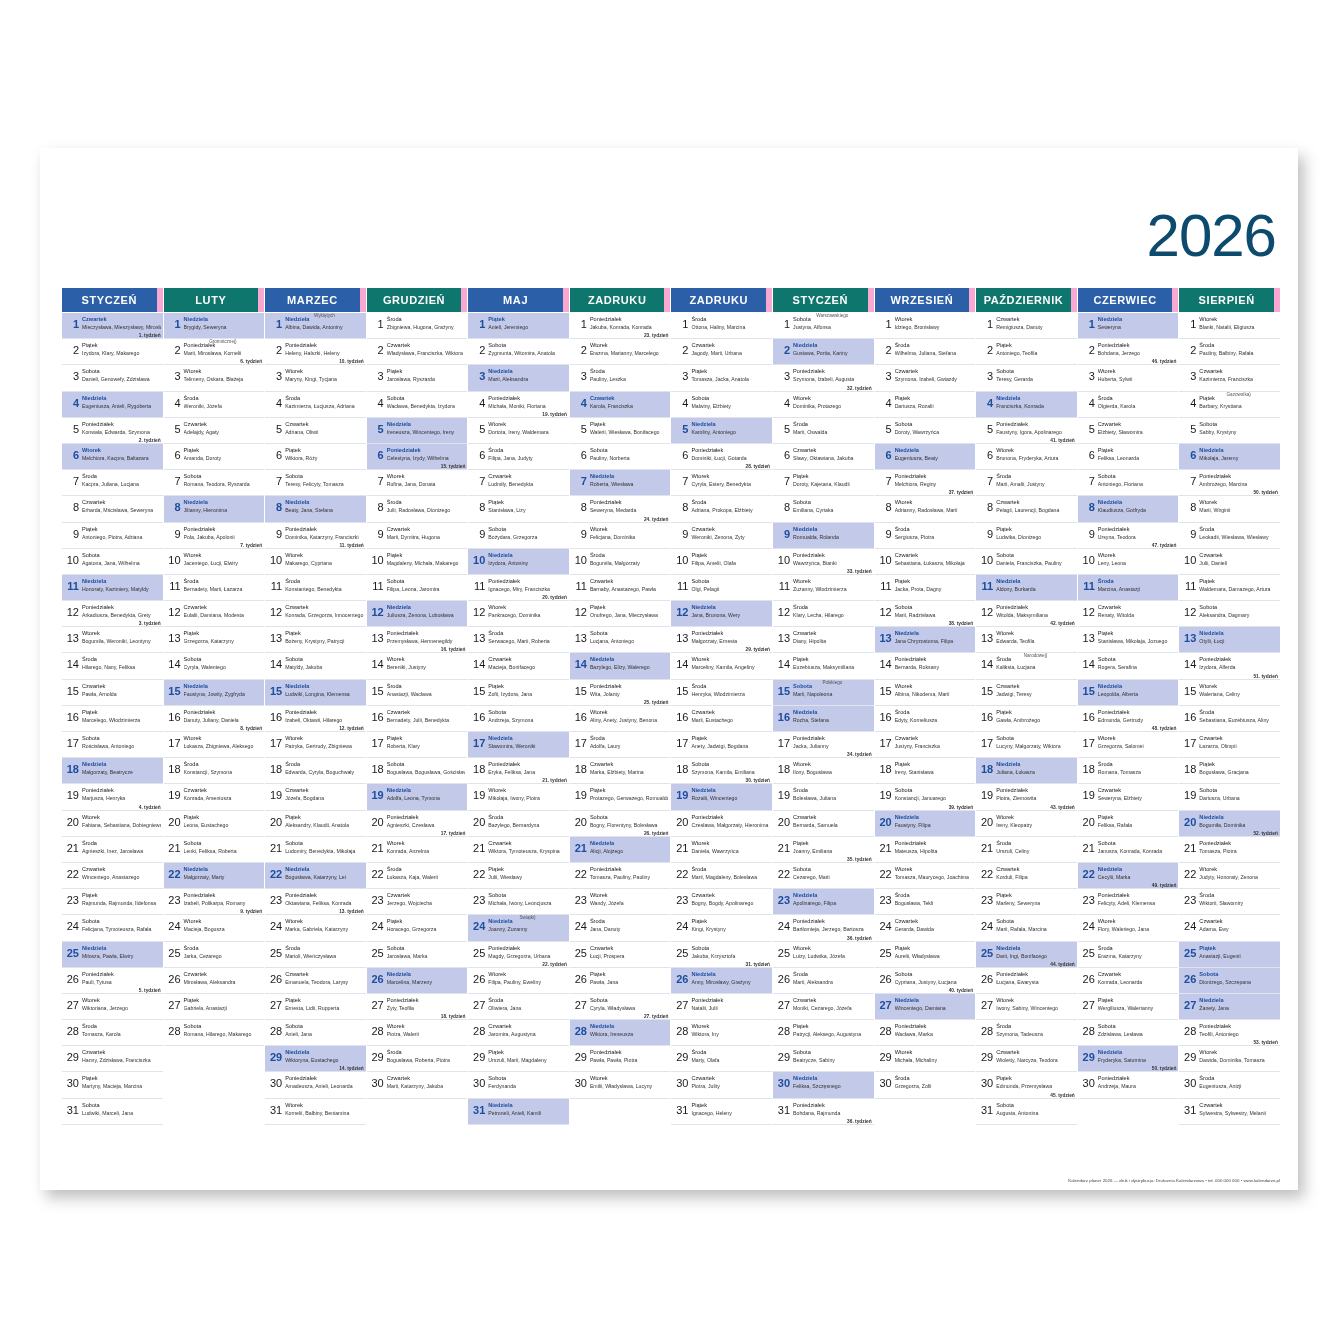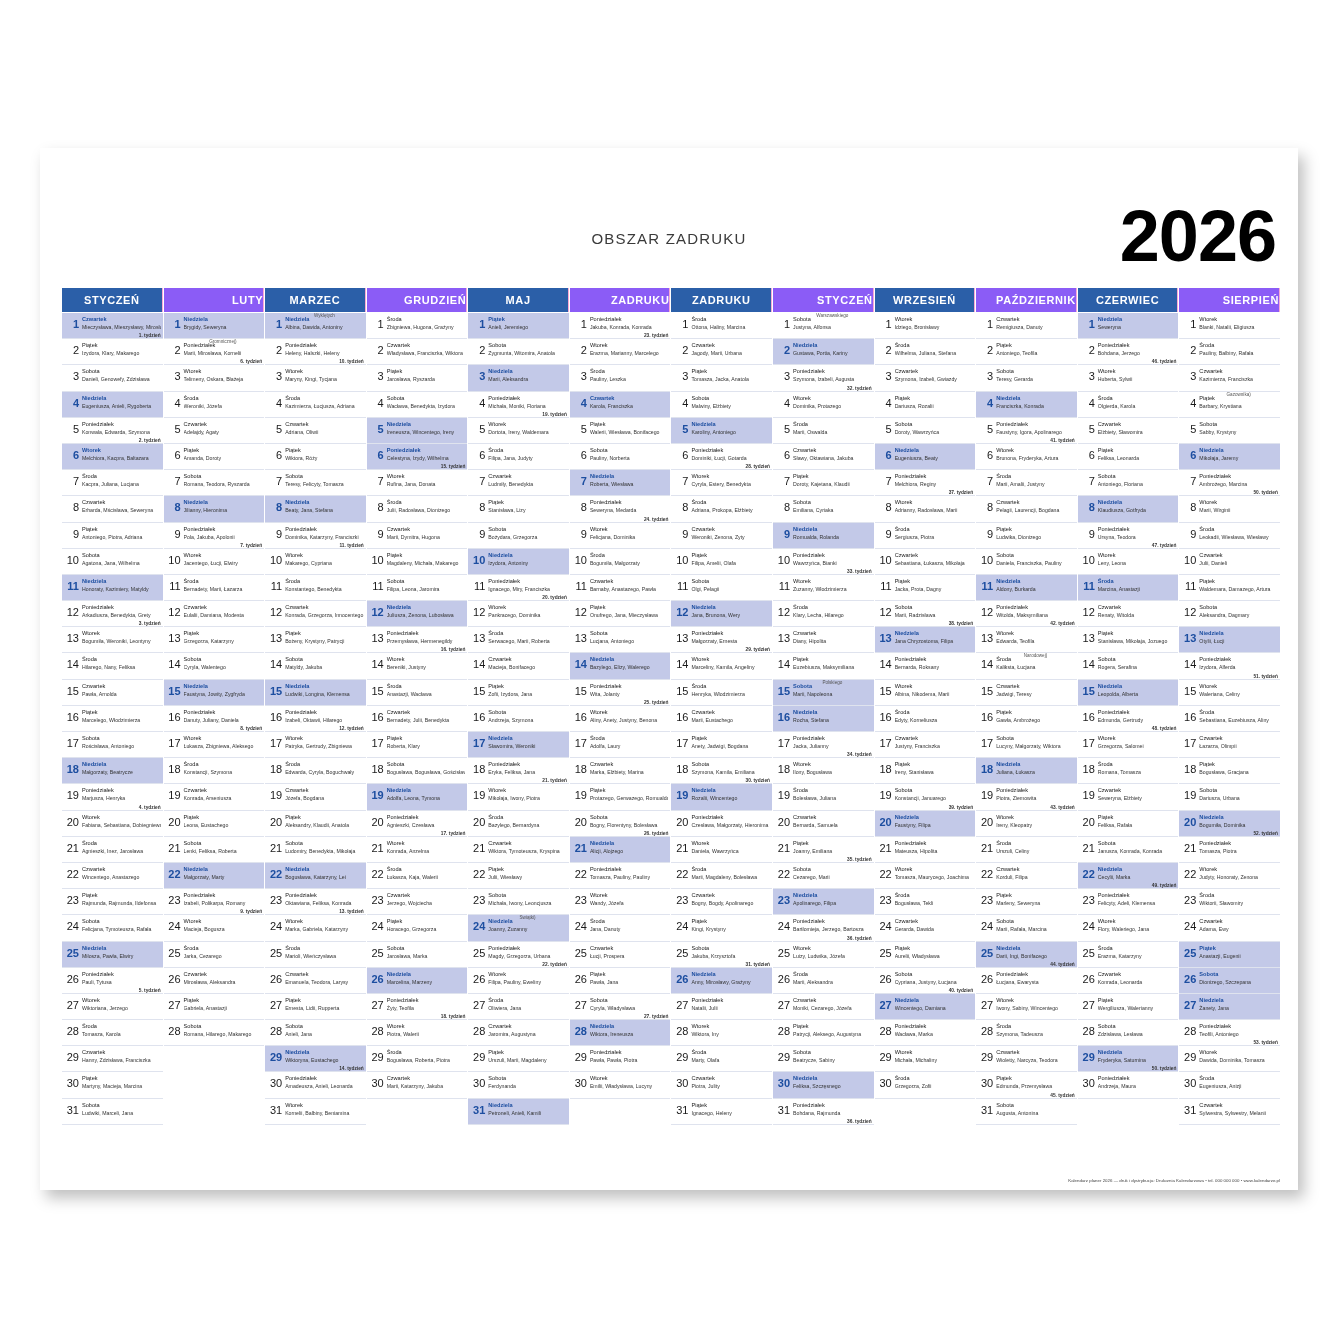--- a/index.html
+++ b/index.html
@@ -21,23 +21,23 @@
     position:absolute;
     left:0; right:0; top:82px;
     text-align:center;
     font-size:15px;
     letter-spacing:1.2px;
     color:#3a3a3a;
   }
   #year{
     position:absolute;
     right:22px; top:48px;
-    font-size:72px;
-    font-weight:bold;
-    color:#000000;
+    font-size:60px;
+    font-weight:normal;
+    color:#0c4a6e;
     letter-spacing:-1px;
     line-height:80px;
   }
 
   #grid{
     position:absolute;
     left:22px; right:18px; top:140px;
     display:flex;
   }
   .month{
@@ -48,23 +48,23 @@
   .month:last-child{margin-right:0;}
 
   .month-title{
     background:#2b5fa8;
     color:#ffffff;
     text-align:center;
     font-size:11px;
     font-weight:bold;
     letter-spacing:0.6px;
     padding:6px 0 6px 0;
-    border-right:1px solid #f9a8d4;
+    border-right:6px solid #f9a8d4;
   }
-  .month.alt .month-title{background:#8b5cf6;text-align:right;}
+  .month.alt .month-title{background:#0f766e;}
 
   .days{margin-top:1px;}
 
   .day{
     position:relative;
     height:26.2px;
     border-bottom:1px solid #dfe3ee;
     padding:1px 2px 0 2px;
     box-sizing:border-box;
     overflow:hidden;
@@ -125,21 +125,20 @@
     text-align:right;
     line-height:6px;
   }
 </style>
 </head>
 <body>
 
 <div id="sheet">
 
   <div id="header">
-    <div id="print-area-label">OBSZAR ZADRUKU</div>
     <div id="year">2026</div>
   </div>
 
   <div id="grid">
       <div class="month">
         <div class="month-title">STYCZEŃ</div>
         <div class="days">
           <div class="day holiday">
             <div class="dnum">1</div>
             <div class="dname">Czwartek</div>

